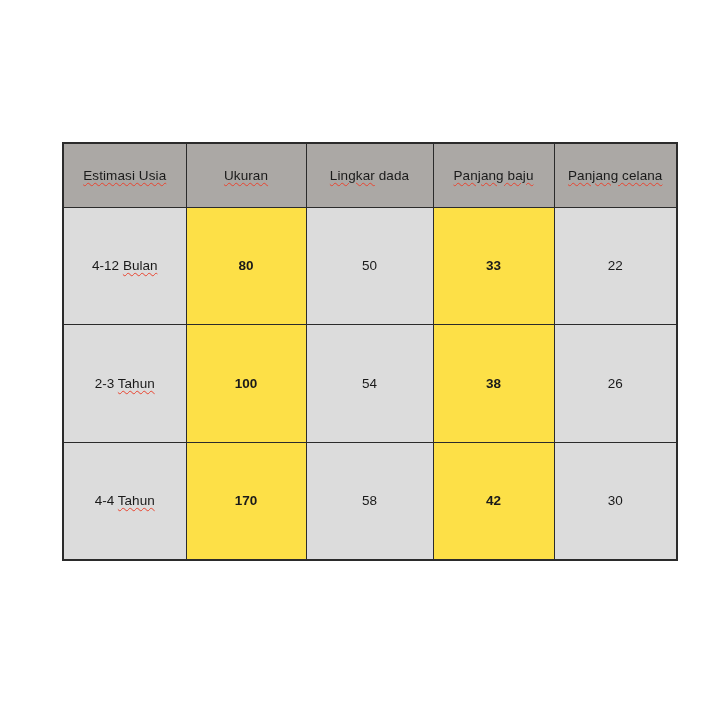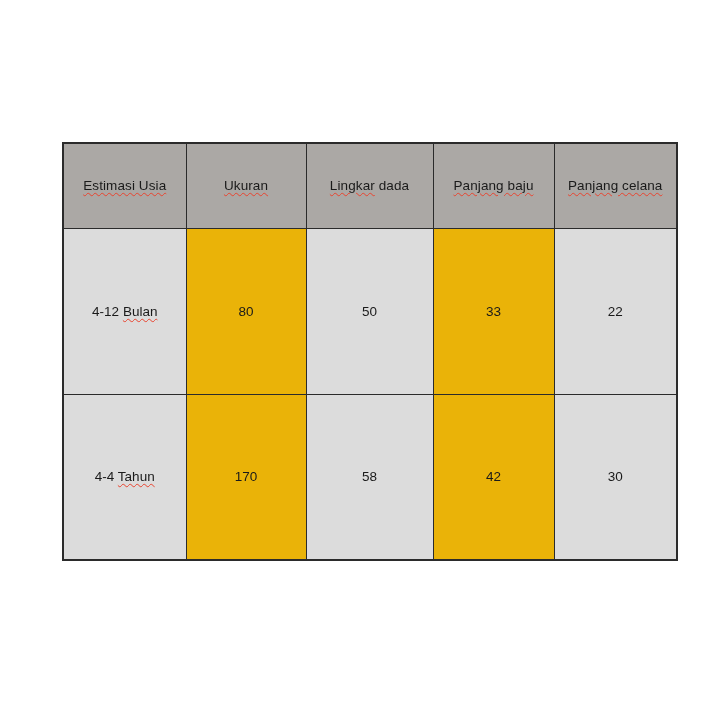--- a/index.html
+++ b/index.html
@@ -46,37 +46,37 @@
     padding: 0;
   }
 
   
   col.c0 { width: 123px; }
   col.c1 { width: 120px; }
   col.c2 { width: 127px; }
   col.c3 { width: 121px; }
   col.c4 { width: 123px; }
 
-  thead tr { height: 85px; }
+  thead tr { height: 64px; }
   tbody tr { height: 83px; }
 
   th.hdr-cell {
     background: #aba8a5;
     color: #1a1a1a;
     font-size: 13.5px;
     letter-spacing: 0.1px;
   }
 
   td.cell {
     font-size: 13.5px;
     color: #1a1a1a;
   }
 
   td.cell.gray { background: #dcdcdc; }
-  td.cell.blue { background: #eab308; }
+  td.cell.blue { background: #fde047; font-weight: bold; }
 
   
   .sp {
     text-decoration: underline wavy #e8432f;
     text-decoration-thickness: 1px;
     text-underline-offset: 2px;
   }
   .nosp {
     text-decoration: none;
   }
@@ -108,20 +108,27 @@
 
       <tbody>
         <tr>
           <td class="cell gray"><span class="nosp">4-12 </span><span class="sp">Bulan</span></td>
           <td class="cell blue">80</td>
           <td class="cell gray">50</td>
           <td class="cell blue">33</td>
           <td class="cell gray">22</td>
         </tr>
         <tr>
+          <td class="cell gray"><span class="nosp">2-3 </span><span class="sp">Tahun</span></td>
+          <td class="cell blue">100</td>
+          <td class="cell gray">54</td>
+          <td class="cell blue">38</td>
+          <td class="cell gray">26</td>
+        </tr>
+        <tr>
           <td class="cell gray"><span class="nosp">4-4 </span><span class="sp">Tahun</span></td>
           <td class="cell blue">170</td>
           <td class="cell gray">58</td>
           <td class="cell blue">42</td>
           <td class="cell gray">30</td>
         </tr>
       </tbody>
     </table>
   </div>
 

